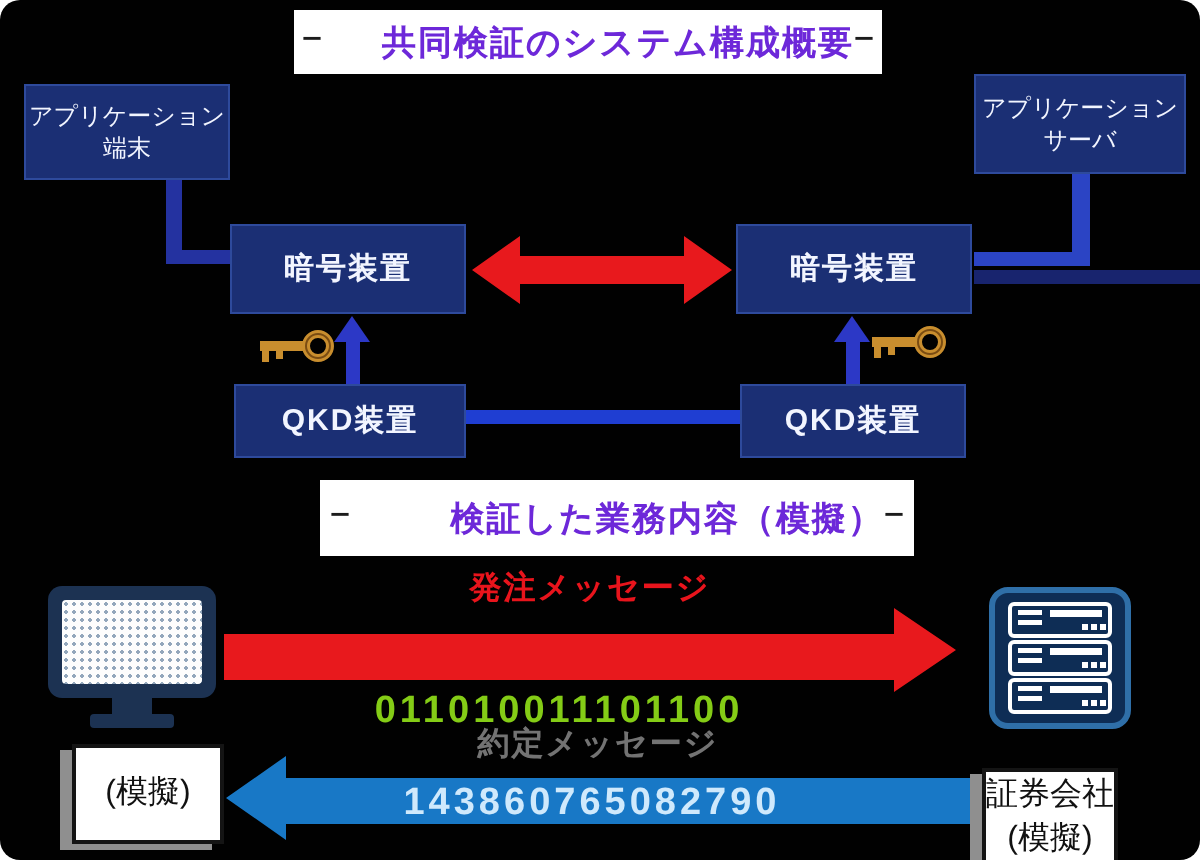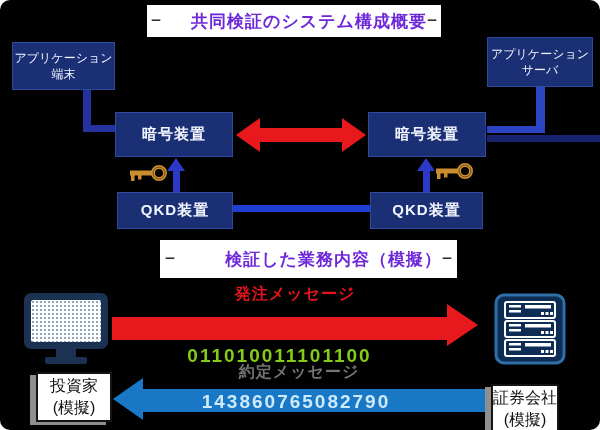--- a/index.html
+++ b/index.html
@@ -168,21 +168,20 @@
   </svg>
   <div class="binary" style="left:112px;top:318px;width:335px;color:#84cc16;margin-top:28px;">011010011101100</div>
 
   <div class="flow-label" style="left:112px;top:362px;width:374px;color:#737373;">約定メッセージ</div>
   <svg style="position:absolute;left:113px;top:376px;" width="373" height="46" viewBox="0 0 373 46">
     <polygon points="0,23 30,2 30,13 373,13 373,36 30,36 30,44" fill="#1878c6"></polygon>
   </svg>
   <div class="binary" style="left:126px;top:392px;width:340px;color:#cfe9fc;">143860765082790</div>
 
   <div class="cap" style="left:36px;top:372px;width:76px;height:50px;">
-    <span>投資家</span>
     <span>(模擬)</span>
   </div>
   <div class="cap" style="left:491px;top:372px;width:68px;height:50px;margin-top:12px;">
     <span>証券会社</span>
     <span>(模擬)</span>
   </div>
 
 </div>
 
 </body></html>

